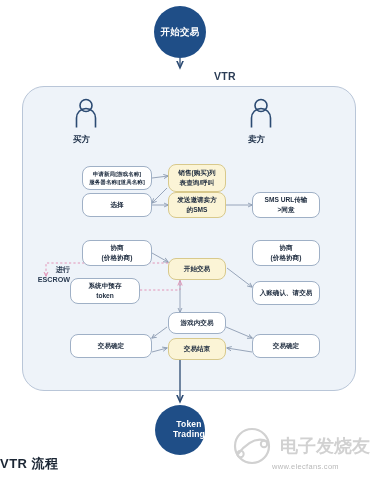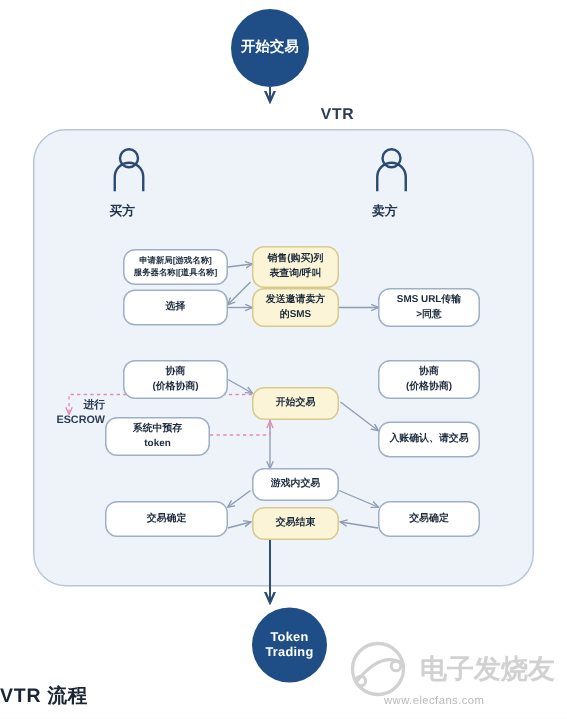--- a/index.html
+++ b/index.html
@@ -30,23 +30,24 @@
     font-weight: bold;
     line-height: 1.15;
     letter-spacing: .2px;
   }
   #start-circle {
     left: 154px; top: 6px;
     width: 52px; height: 52px;
     font-size: 9.5px;
   }
   #end-circle {
-    left: 168px; top: 405px;
+    left: 155px; top: 405px;
     width: 50px; height: 50px;
     font-size: 8.5px;
+    justify-content: flex-end;
   }
   
   #vtr-label {
     position: absolute;
     left: 0; top: 70px;
     width: 378px;
     text-align: center;
     font-size: 10.5px;
     font-weight: bold;
     color: #2b3c55;
@@ -147,21 +148,21 @@
   }
   
   #watermark {
     position: absolute;
     left: 228px; top: 424px;
     width: 146px; height: 50px;
     opacity: .85;
   }
   #wm-url {
     position: absolute;
-    left: 256px; top: 462px;
+    left: 272px; top: 462px;
     font-size: 7.5px;
     color: #b9b9b9;
     letter-spacing: .3px;
   }
 </style>
 </head>
 <body>
 
 <div id="stage">
 

